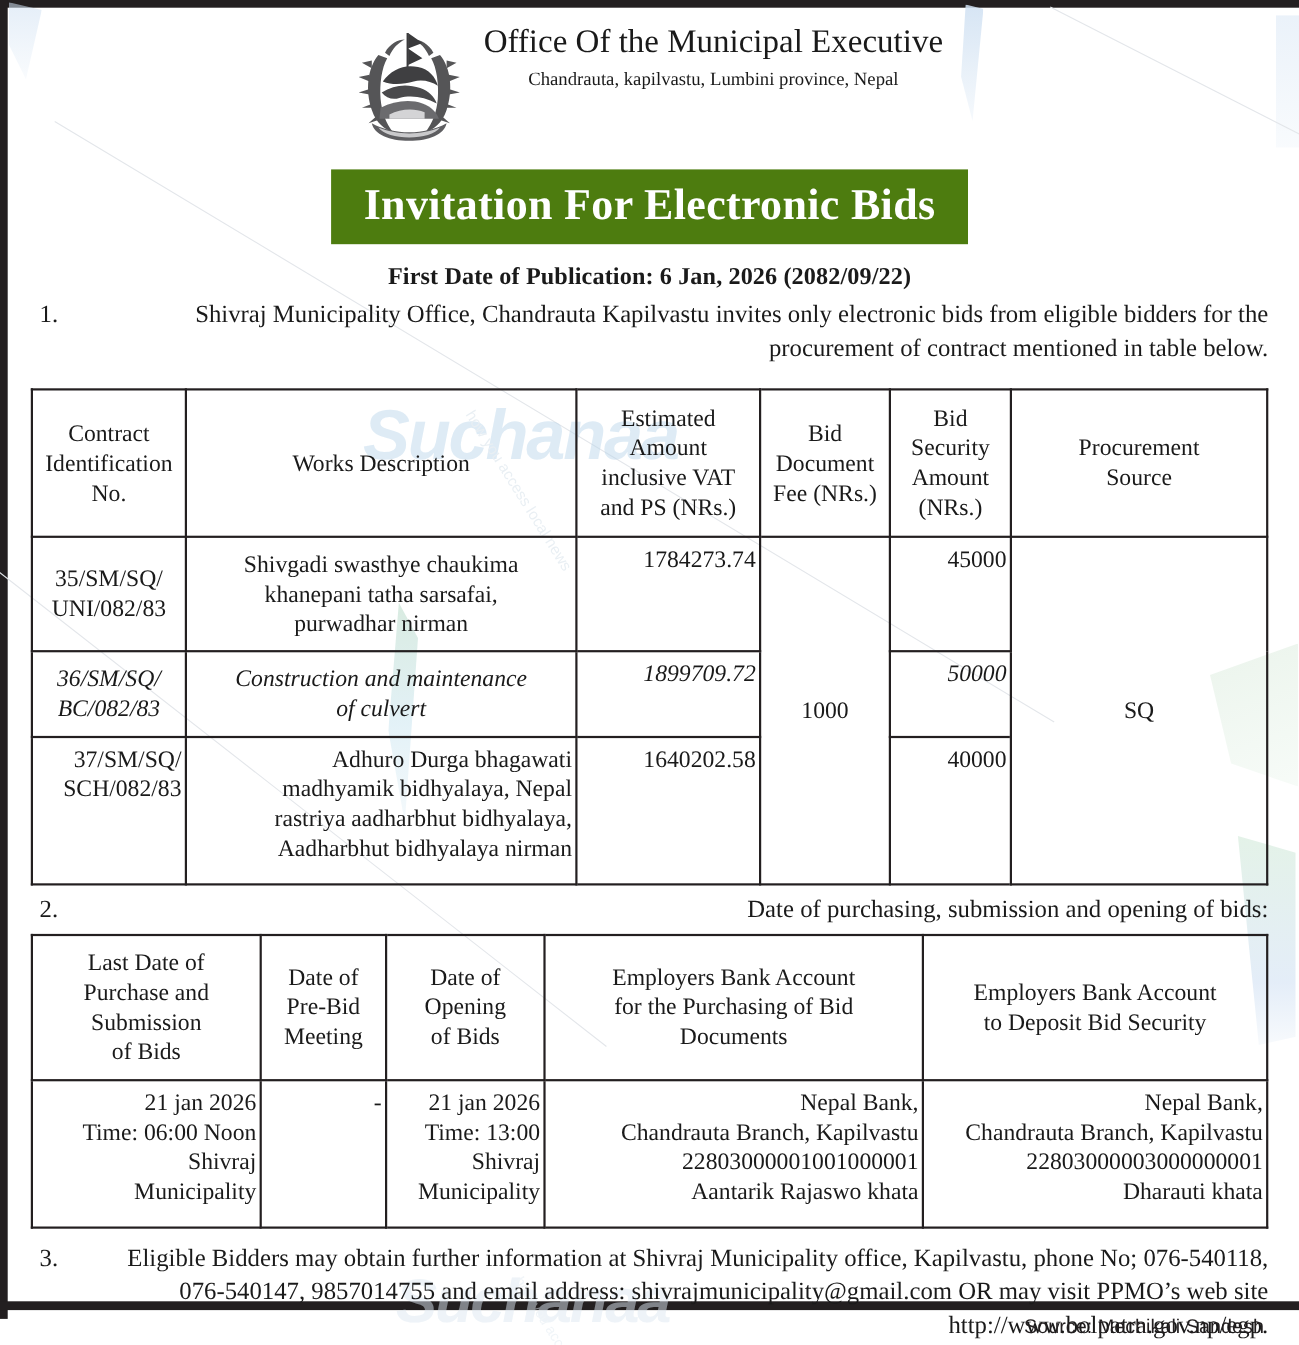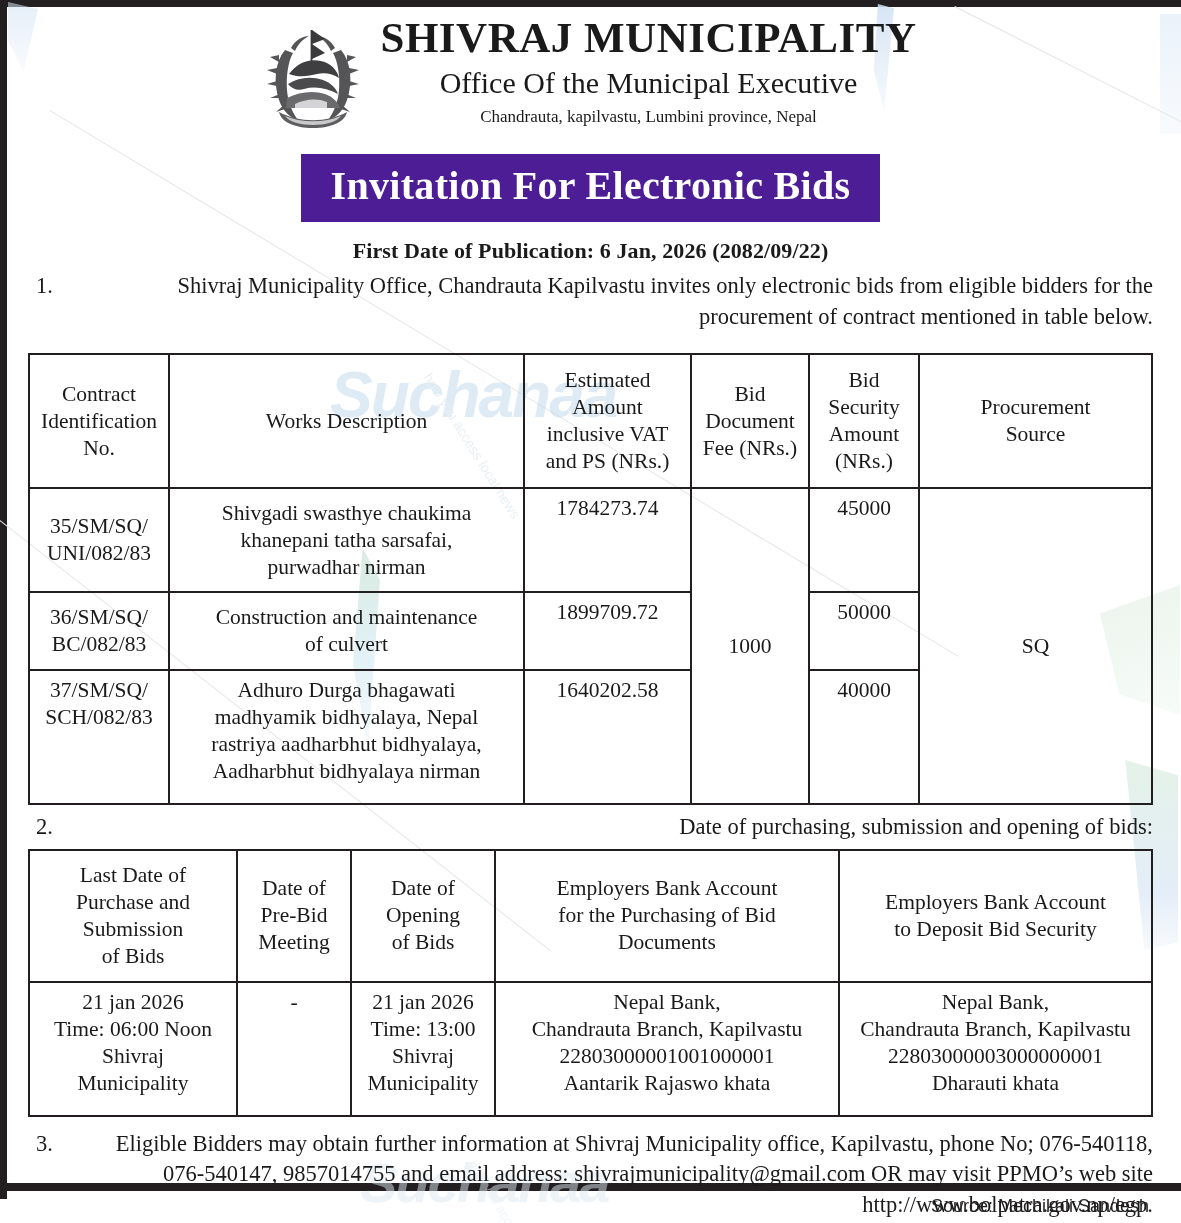--- a/index.html
+++ b/index.html
@@ -173,21 +173,21 @@
   .org-addr {
     font-size: 17px;
     line-height: 1.2;
     margin: 6px 0 0 0;
     white-space: nowrap;
   }
 
   
   .banner-wrap { display: flex; justify-content: center; margin-top: 22px; }
   .banner {
-    background: #4c1d95;
+    background: #4d7c0f;
     color: #ffffff;
     font-size: 40px;
     font-weight: 700;
     padding: 10px 30px 14px 30px;
     line-height: 1.1;
     letter-spacing: .3px;
     white-space: nowrap;
   }
 
   .pub-date {
@@ -221,26 +221,26 @@
   table, th, td { border: 2px solid #231f20; }
   th, td {
     text-align: center;
     vertical-align: middle;
     padding: 4px 3px;
     font-weight: normal;
     line-height: 1.26;
   }
   .t1 th { height: 124px; }
   .t1 .r1 td { height: 92px; }
-  .t1 .r2 td { height: 66px; }
+  .t1 .r2 td { height: 66px; font-style: italic; }
   .t1 .r3 td { height: 122px; }
   .t2 { margin-top: 6px; }
   .t2 th { height: 122px; }
   .t2 td { height: 122px; }
-  td.top-al { vertical-align: top; padding-top: 6px; }
+  td.top-al { vertical-align: top; padding-top: 6px; text-align: right; }
 
   .cell-lines > div { display: block; }
 
   
   .source {
     position: absolute;
     right: 32px;
     top: 1196px;
     font-family: "Liberation Sans", sans-serif;
     font-size: 18px;
@@ -304,21 +304,20 @@
           <path d="M23 62 C34 55 46 54 58 58 C66 61 71 66 73 72 C62 66 50 64 39 67 C33 69 27 67 23 62 Z" fill="#4a4a4c"></path>
 
           <path d="M22 76 C34 70 48 68 60 72 C68 75 73 80 75 86 L21 86 Z" fill="#6b6b6e"></path>
           <path d="M30 82 C40 77 52 76 62 80 L62 86 L30 86 Z" fill="#d4d4d6"></path>
 
           <path d="M14 90 C34 101 62 101 82 90 C80 100 66 106 48 106 C30 106 16 100 14 90 Z" fill="#5e5e61"></path>
           <path d="M20 94 C36 101 60 101 76 94 C72 100 60 103 48 103 C36 103 24 100 20 94 Z" fill="#c9c9cb"></path>
         </svg>
       </div>
       <div class="lh-text">
-        <div class="org-name">SHIVRAJ MUNICIPALITY</div>
         <div class="org-sub">Office Of the Municipal Executive</div>
         <div class="org-addr">Chandrauta, kapilvastu, Lumbini province, Nepal</div>
       </div>
     </div>
 
     <div class="banner-wrap">
       <div class="banner">Invitation For Electronic Bids</div>
     </div>
 
     <div class="pub-date">First Date of Publication: 6 Jan, 2026 (2082/09/22)</div>

